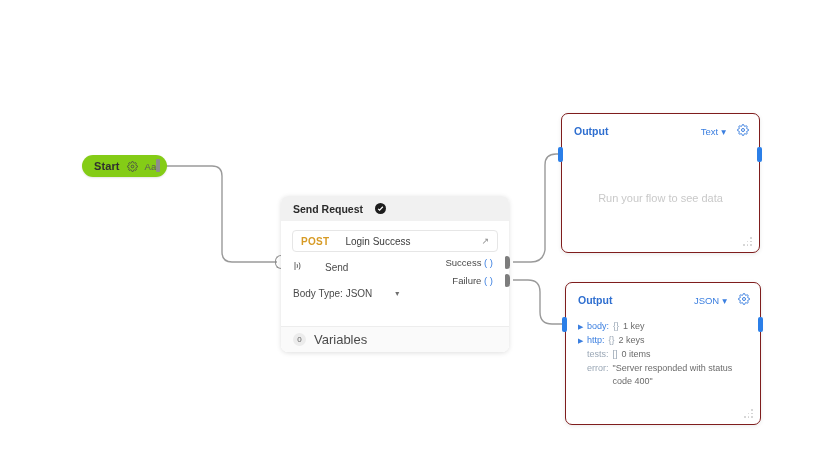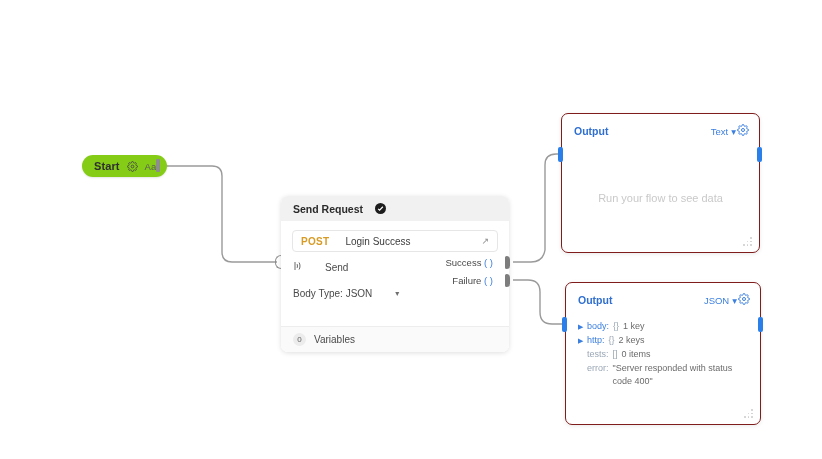--- a/index.html
+++ b/index.html
@@ -170,21 +170,21 @@
     border-radius: 7px;
     background: #ececec;
     color: #5f5f5f;
     font-size: 8px;
     display: flex;
     align-items: center;
     justify-content: center;
     padding: 0 3px;
     box-sizing: border-box;
   }
-  .footer-label { font-size: 10px; color: #4a4a4a; }
+  .footer-label { font-size: 13px; color: #4a4a4a; }
 
   
   .out-label {
     position: absolute;
     font-size: 9.5px;
     color: #4a4a4a;
     white-space: nowrap;
     text-align: right;
   }
   .paren { color: #3b7fe0; }
@@ -233,21 +233,21 @@
   }
   .out-title {
     font-size: 10.5px;
     font-weight: bold;
     color: #2f6fd0;
   }
   .out-controls {
     margin-left: auto;
     display: flex;
     align-items: center;
-    gap: 1px;
+    gap: 11px;
   }
   .out-format {
     font-size: 9.5px;
     color: #3b7fe0;
     display: flex;
     align-items: center;
     gap: 3px;
   }
   .placeholder-text {
     position: absolute;

